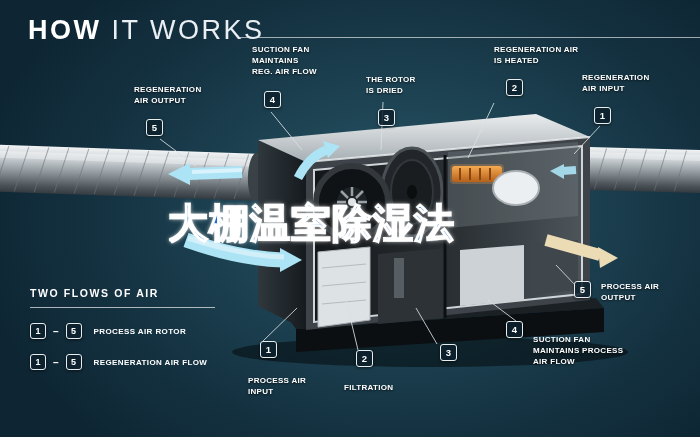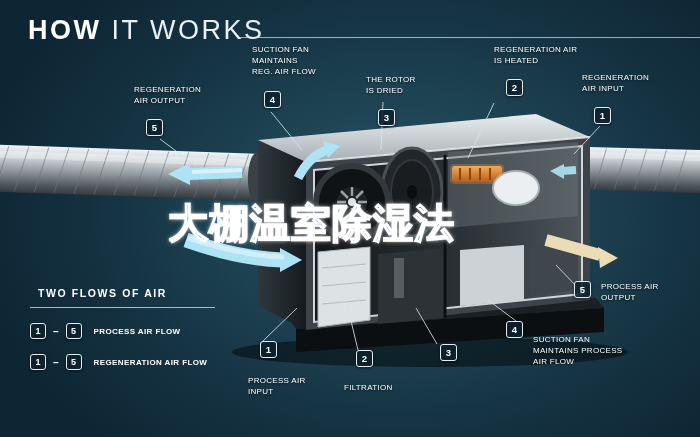--- a/index.html
+++ b/index.html
@@ -15,21 +15,21 @@
   .title .light{font-weight:300;color:#e9eff2;}
   .title-rule{position:absolute;left:240px;top:37px;width:460px;height:1px;background:rgba(255,255,255,.6);z-index:2;}
   .watermark{
     position:absolute;left:168px;top:196px;width:364px;text-align:left;z-index:6;
     font-size:40px;font-weight:700;color:#1f6ad1;letter-spacing:1px;
     -webkit-text-stroke:1.5px #ffffff;
     text-shadow:0 0 2px #fff,0 0 5px rgba(255,255,255,.85);
     pointer-events:none;white-space:nowrap;
   }
   .callout{position:absolute;z-index:5;display:flex;color:#fff;}
-  .c-label{font-size:8px;font-weight:400;letter-spacing:.3px;line-height:1.4;white-space:pre-line;text-align:left;text-shadow:0 1px 2px rgba(0,0,0,.65);}
+  .c-label{font-size:8px;font-weight:700;letter-spacing:.3px;line-height:1.4;white-space:pre-line;text-align:left;text-shadow:0 1px 2px rgba(0,0,0,.65);}
   .badge{
     width:17px;height:17px;box-sizing:border-box;flex:none;
     border:1.5px solid #e8eef0;border-radius:3px;background:rgba(12,33,44,.88);
     color:#fff;font-size:9.5px;font-weight:700;
     display:flex;align-items:center;justify-content:center;
     box-shadow:0 1px 3px rgba(0,0,0,.55);
   }
   .c-col{flex-direction:column;gap:13px;}
   .c-col .badge{margin-left:12px;}
   .c-row{flex-direction:row;gap:10px;align-items:flex-start;}
@@ -38,21 +38,21 @@
   #co-rotor-dried{left:366px;top:42px;width:80px;margin-top:32px;}
   #co-reg-heated{left:470px;top:44px;width:112px;margin-left:24px;}
   #co-reg-in{left:582px;top:72px;width:100px;}
   #co-proc-in{left:248px;top:341px;width:86px;gap:17px;}
   #co-filtration{left:344px;top:350px;width:82px;gap:15px;}
   #co-proc-dried{left:428px;top:344px;width:134px;gap:15px;}
   #co-fan-proc{left:506px;top:321px;width:146px;}
   #co-fan-proc .c-label{margin-top:13px;}
   #co-proc-out{left:574px;top:281px;width:112px;}
   .legend{position:absolute;left:30px;top:287px;z-index:5;color:#fff;}
-  .legend-heading{font-size:10.5px;font-weight:700;letter-spacing:1.6px;margin-left:8px;}
+  .legend-heading{font-size:10.5px;font-weight:700;letter-spacing:1.6px;}
   .legend-rule{margin-top:8px;width:185px;height:1px;background:rgba(255,255,255,.65);}
   .legend-row{display:flex;align-items:center;margin-top:15px;gap:5px;}
   .legend-row .badge{width:16px;height:16px;font-size:9px;}
   .legend-sep{font-size:10px;font-weight:700;margin:0 2px;}
   .legend-label{font-size:8px;font-weight:700;letter-spacing:.4px;margin-left:7px;}
 </style>
 </head>
 <body>
 
 <div class="stage">
@@ -283,21 +283,21 @@
 OUTPUT</div>
   </div>
 
   <div class="legend">
     <div class="legend-heading">TWO FLOWS OF AIR</div>
     <div class="legend-rule"></div>
     <div class="legend-row">
       <div class="badge">1</div>
       <span class="legend-sep">–</span>
       <div class="badge">5</div>
-      <span class="legend-label">PROCESS AIR FLOW</span>
+      <span class="legend-label">PROCESS AIR ROTOR</span>
     </div>
     <div class="legend-row">
       <div class="badge">1</div>
       <span class="legend-sep">–</span>
       <div class="badge">5</div>
       <span class="legend-label">REGENERATION AIR FLOW</span>
     </div>
   </div>
 
 </div>

